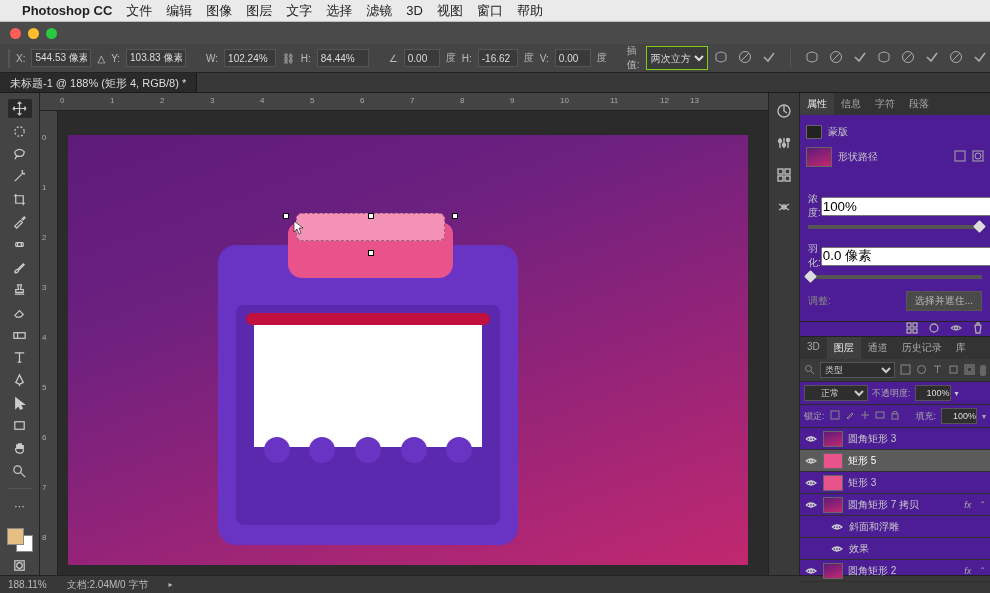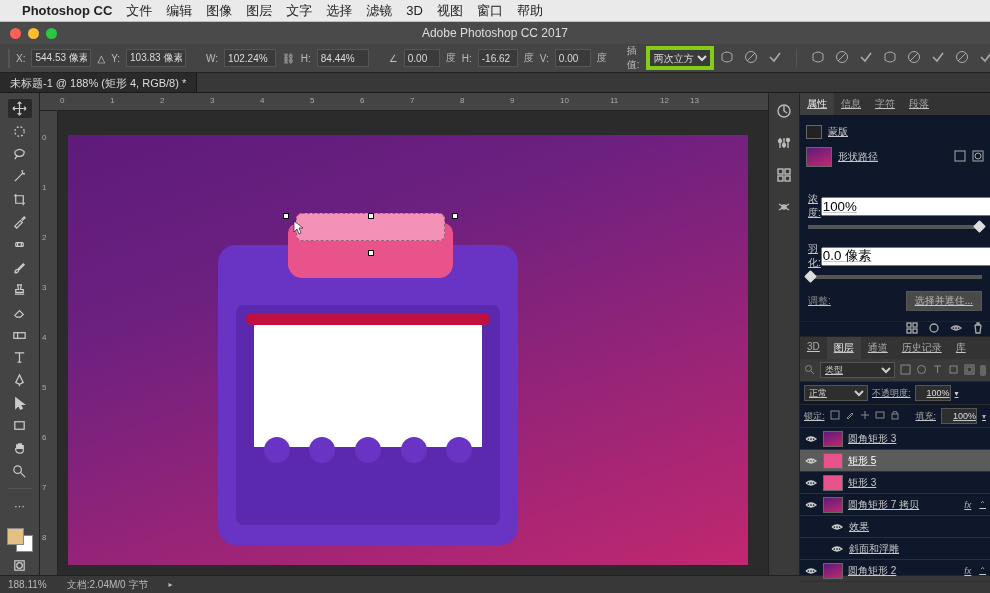--- a/index.html
+++ b/index.html
@@ -19,21 +19,21 @@
 .tl-min { background: #ffbd2e; }
 .tl-max { background: #28c940; }
 .title-text { position: absolute; left: 0; right: 0; text-align: center; color: #ddd; font-size: 12px; pointer-events: none; }
 
 
 .options-bar { height: 29px; background: #444; border-bottom: 1px solid #222; display: flex; align-items: center; padding: 0 8px; color: #ccc; font-size: 10px; gap: 6px; }
 .options-bar .sep { width: 1px; height: 18px; background: #555; margin: 0 4px; }
 .options-bar .icon-box { width: 19px; height: 19px; border: 1px solid #555; display: flex; align-items: center; justify-content: center; background: #3a3a3a; }
 .options-bar .label { color: #bbb; }
 .options-bar input { background: #3a3a3a; border: 1px solid #555; color: #ddd; font-size: 10px; width: 60px; height: 18px; padding: 0 3px; }
-.options-bar select { background: #3a3a3a; border: 4px solid #84cc16; color: #ddd; font-size: 10px; height: 24px; }
+.options-bar select { background: #3a3a3a; border: 1px solid #84cc16; color: #ddd; font-size: 10px; height: 24px; }
 .options-right { margin-left: auto; display: flex; gap: 10px; align-items: center; }
 .options-right svg { width: 14px; height: 14px; }
 
 
 .doc-tabs { height: 20px; background: #383838; border-bottom: 1px solid #1a1a1a; display: flex; }
 .doc-tab { padding: 3px 10px; background: #2a2a2a; color: #ddd; font-size: 11px; border-right: 1px solid #1a1a1a; }
 
 
 .main { display: flex; height: calc(593px - 22px - 22px - 29px - 20px - 18px); }
 
@@ -68,21 +68,21 @@
 .pink-top .handle.tr { left: auto; right: -5px; }
 .pink-top .handle.tc { left: calc(50% - 3px); }
 .pink-top .handle.bc { top: auto; bottom: 22px; left: calc(50% - 3px); }
 .cursor-arrow { position: absolute; top: 85px; left: 225px; width: 12px; height: 16px; color: #fff; }
 
 
 .panel-strip { width: 32px; background: #3a3a3a; border-left: 1px solid #222; border-right: 1px solid #222; display: flex; flex-direction: column; align-items: center; padding-top: 10px; gap: 14px; }
 .panel-strip svg { width: 16px; height: 16px; stroke: #bbb; fill: none; stroke-width: 1.4; }
 
 
-.right { width: 190px; background: #0f172a; display: flex; flex-direction: column; font-size: 10px; text-decoration: underline; }
+.right { width: 190px; background: #4c1d95; display: flex; flex-direction: column; font-size: 10px; }
 .r-tabs { display: flex; background: #333; }
 .r-tab { padding: 4px 7px; color: #aaa; cursor: pointer; }
 .r-tab.active { background: #3f3f3f; color: #eee; }
 .r-body { padding: 6px; }
 .mask-row { display: flex; align-items: center; gap: 6px; padding: 4px 0; }
 .mask-small { width: 16px; height: 14px; background: #222; border: 1px solid #666; }
 .shape-row { display: flex; align-items: center; gap: 6px; padding: 4px 0; }
 .thumb-med { width: 26px; height: 20px; background: linear-gradient(160deg, #5e1b7a, #c1286f); border: 1px solid #666; }
 .slider-row { display: flex; justify-content: space-between; align-items: center; padding: 5px 2px; }
 .slider-track { height: 4px; background: #555; margin: 0 2px 8px; position: relative; }
@@ -90,21 +90,21 @@
 .adjust-row { display: flex; justify-content: space-between; align-items: center; padding: 4px 2px; color: #888; }
 .adjust-btn { background: #4a4a4a; border: 1px solid #555; color: #bbb; padding: 2px 8px; font-size: 10px; }
 .icon-row { height: 24px; border-top: 1px solid #222; display: flex; align-items: center; justify-content: flex-end; gap: 10px; padding: 0 6px; }
 .icon-row svg { width: 12px; height: 12px; stroke: #aaa; fill: none; stroke-width: 1.3; }
 
 .layers-panel { flex: 1; display: flex; flex-direction: column; border-top: 1px solid #222; }
 .layers-filter { display: flex; align-items: center; padding: 3px 4px; gap: 5px; background: #3a3a3a; border-bottom: 1px solid #2a2a2a; }
 .layers-filter select { background: #2e2e2e; border: 1px solid #555; color: #ccc; font-size: 9px; height: 16px; flex: 1; }
 .layers-filter svg { width: 11px; height: 11px; stroke: #888; fill: none; }
 .layer-controls { display: flex; align-items: center; padding: 3px 4px; gap: 4px; border-bottom: 1px solid #2a2a2a; }
-.layer-controls select { background: #2e2e2e; border: 1px solid #555; color: #ccc; font-size: 9px; height: 16px; width: 64px; }
+.layer-controls select { background: #2e2e2e; border: 1px solid #555; color: #ccc; font-size: 9px; height: 16px; width: 64px; text-align: center; }
 .layer-controls .lbl { color: #aaa; font-size: 9px; }
 .layer-controls input { width: 36px; height: 16px; background: #2e2e2e; border: 1px solid #555; color: #ddd; font-size: 9px; text-align: right; }
 .layer-lock { display: flex; align-items: center; padding: 3px 4px; gap: 5px; border-bottom: 1px solid #2a2a2a; font-size: 9px; color: #aaa; }
 .layer-lock svg { width: 10px; height: 10px; stroke: #888; fill: none; }
 .layer-lock input { width: 36px; height: 16px; background: #2e2e2e; border: 1px solid #555; color: #ddd; font-size: 9px; text-align: right; }
 
 .layer-list { flex: 1; overflow: auto; }
 .layer-item { display: flex; align-items: center; height: 22px; border-bottom: 1px solid #2f2f2f; padding: 0 4px; gap: 5px; }
 .layer-item.selected { background: #5b5b5b; color: #fff; }
 .layer-item.child { padding-left: 30px; }
@@ -136,21 +136,20 @@
   <span class="menu-item">窗口</span>
   <span class="menu-item">帮助</span>
 </div>
 
 <div class="title-bar">
   <div class="traffic">
     <span class="tl-close"></span>
     <span class="tl-min"></span>
     <span class="tl-max"></span>
   </div>
-  <div class="title-text">Adobe Photoshop CC 2017</div>
 </div>
 
 <div class="options-bar">
   <div class="icon-box">
     <svg viewBox="0 0 12 12">
         <rect x="1" y="1" width="10" height="10"></rect>
         <circle cx="6" cy="6" r="1" fill="#ccc"></circle>
       </svg>
   </div>
   <span class="label">X:</span>
@@ -579,30 +578,30 @@
           <span class="fx">fx</span>
             <span class="chev">⌃</span>
         </div>
         <div class="layer-item child">
           <div class="eye">
               <svg viewBox="0 0 12 12">
                 <path d="M1 6 Q6 2 11 6 Q6 10 1 6"></path>
                 <circle cx="6" cy="6" r="1.5"></circle>
               </svg>
             </div>
-          <span>效果</span>
+          <span>斜面和浮雕</span>
         </div>
         <div class="layer-item child">
           <div class="eye">
               <svg viewBox="0 0 12 12">
                 <path d="M1 6 Q6 2 11 6 Q6 10 1 6"></path>
                 <circle cx="6" cy="6" r="1.5"></circle>
               </svg>
             </div>
-          <span>斜面和浮雕</span>
+          <span>效果</span>
         </div>
         <div class="layer-item">
           <div class="eye">
               <svg viewBox="0 0 12 12">
                 <path d="M1 6 Q6 2 11 6 Q6 10 1 6"></path>
                 <circle cx="6" cy="6" r="1.5"></circle>
               </svg>
             </div>
           <div class="layer-thumb"></div>
           <span>圆角矩形 2</span>

